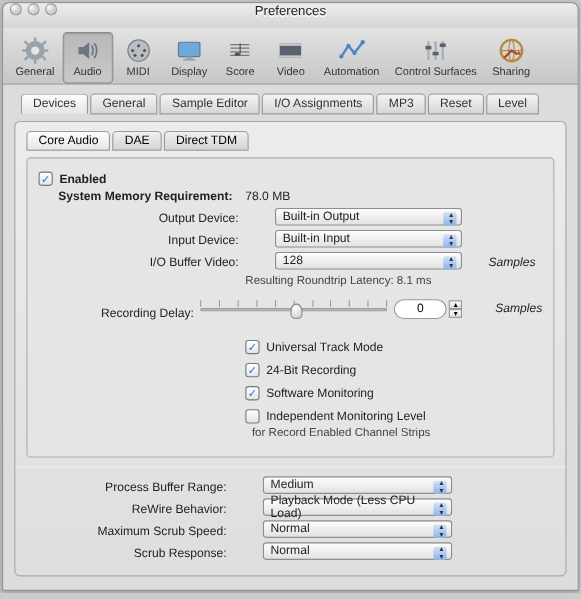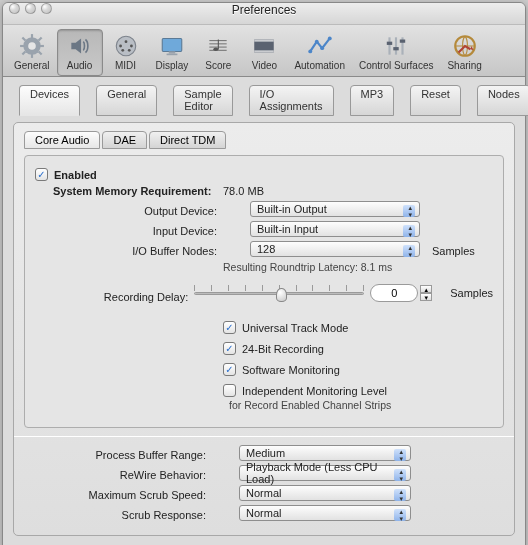--- a/index.html
+++ b/index.html
@@ -12,21 +12,21 @@
 .tl { width: 11px; height: 11px; border-radius: 50%; border: 1px solid rgba(0,0,0,0.25); background: radial-gradient(circle at 30% 30%, #fff 0%, #d8d8d8 40%, #bfbfbf 100%); }
 .wtitle { position: absolute; left: 50%; transform: translateX(-50%); font-size: 12px; color: #222; text-shadow: 0 1px 0 #fff; }
 
 .toolbar { display: flex; padding: 4px 4px 0 4px; background: linear-gradient(#e2e2e2,#c6c6c6); border-bottom: 1px solid #8a8a8a; }
 .tb-btn { flex: 0 0 auto; display: flex; flex-direction: column; align-items: center; justify-content: flex-end; padding: 2px 6px 4px 6px; margin: 0; font-size: 10px; color: #333; border: 1px solid transparent; border-radius: 4px; cursor: pointer; }
 .tb-btn.active { background: linear-gradient(#b8b8b8,#c9c9c9); border: 1px solid #8a8a8a; box-shadow: inset 0 1px 2px rgba(0,0,0,0.2); }
 .tb-icon { width: 32px; height: 28px; display: flex; align-items: center; justify-content: center; }
 
 .content { background: #dcdcdc; padding: 8px 10px 12px 10px; }
 
-.tabrow { display: flex; gap: 16px; margin-bottom: 6px; padding-left: 6px; }
+.tabrow { display: flex; gap: 2px; margin-bottom: 6px; padding-left: 6px; }
 .tab { font-size: 11px; padding: 2px 10px 3px 10px; background: linear-gradient(#f4f4f4,#d6d6d6); border: 1px solid #999; border-radius: 4px 4px 0 0; cursor: pointer; color: #333; position: relative; }
 .tab.active { background: linear-gradient(#fdfdfd,#e6e6e6); border-bottom-color: #e6e6e6; }
 
 .panel { background: linear-gradient(#ececec,#dedede); border: 1px solid #a8a8a8; border-radius: 5px; padding: 6px 10px 10px 10px; }
 
 .subtabs { display: flex; gap: 2px; margin: 2px 0 6px 0; }
 .subtab { font-size: 11px; padding: 2px 10px; background: linear-gradient(#f0f0f0,#d4d4d4); border: 1px solid #9a9a9a; border-radius: 4px 4px 0 0; cursor: pointer; }
 .subtab.active { background: linear-gradient(#fdfdfd,#e6e6e6); }
 
 .inner { background: #e5e5e5; border: 1px solid #adadad; border-radius: 4px; padding: 10px 10px 12px 10px; }
@@ -36,21 +36,21 @@
 .chkbox.off { color: transparent; }
 
 .form-row { display: flex; align-items: flex-end; margin: 4px 0; }
 .lbl { width: 188px; text-align: right; font-size: 11px; color: #222; padding-right: 6px; }
 .val { font-size: 11px; color: #222; }
 
 .select { position: relative; background: linear-gradient(#fdfdfd,#e2e2e2); border: 1px solid #8e8e8e; border-radius: 3px; height: 16px; display: flex; align-items: center; padding: 0 18px 0 6px; font-size: 11px; color: #222; cursor: pointer; min-width: 160px; margin-left: 27px; }
 .select::after { content: ""; position: absolute; right: 4px; top: 3px; width: 12px; height: 12px; background: linear-gradient(#cfe1fb,#8eb3ea); border-radius: 2px; }
 .select .arrows { position: absolute; right: 7px; top: 2px; font-size: 7px; line-height: 7px; color: #333; z-index: 2; }
 
-.small-lbl { font-size: 11px; color: #222; margin-left: 12px; }
+.small-lbl { font-size: 11px; color: #222; margin-left: 24px; font-style: italic; }
 .sublbl { font-size: 10.5px; color: #444; }
 
 .slider-wrap { display: flex; align-items: center; gap: 6px; }
 .slider { position: relative; width: 170px; height: 20px; }
 .slider .track { position: absolute; top: 9px; left: 0; right: 0; height: 3px; background: #bcbcbc; border: 1px solid #9a9a9a; border-radius: 2px; }
 .slider .ticks { position: absolute; top: 2px; left: 0; right: 0; display: flex; justify-content: space-between; }
 .slider .tick { width: 1px; height: 6px; background: #9a9a9a; }
 .slider .thumb { position: absolute; top: 5px; left: 82px; width: 11px; height: 14px; background: radial-gradient(circle at 35% 30%, #fff, #c8c8c8); border: 1px solid #888; border-radius: 5px 5px 5px 5px / 7px 7px 4px 4px; }
 
 .stepper { display: flex; align-items: center; gap: 2px; }
@@ -193,21 +193,21 @@
 
   <div class="content">
 
     <div class="tabrow">
       <div class="tab active">Devices</div>
       <div class="tab">General</div>
       <div class="tab">Sample Editor</div>
       <div class="tab">I/O Assignments</div>
       <div class="tab">MP3</div>
       <div class="tab">Reset</div>
-      <div class="tab">Nodes</div>
+      <div class="tab">Level</div>
     </div>
 
     <div class="panel">
 
       <div class="subtabs">
         <div class="subtab active">Core Audio</div>
         <div class="subtab">DAE</div>
         <div class="subtab">Direct TDM</div>
       </div>
 
@@ -233,21 +233,21 @@
 
         <div class="form-row">
           <div class="lbl">Input Device:</div>
           <div class="select" style="width:170px">
             <span>Built-in Input</span>
             <span class="arrows">▴<br>▾</span>
           </div>
         </div>
 
         <div class="form-row">
-          <div class="lbl">I/O Buffer Nodes:</div>
+          <div class="lbl">I/O Buffer Video:</div>
           <div class="select" style="width:170px">
             <span>128</span>
             <span class="arrows">▴<br>▾</span>
           </div>
           <span class="small-lbl">Samples</span>
         </div>
 
         <div class="form-row">
           <div class="lbl"></div>
           <div class="sublbl">Resulting Roundtrip Latency: 8.1 ms</div>

